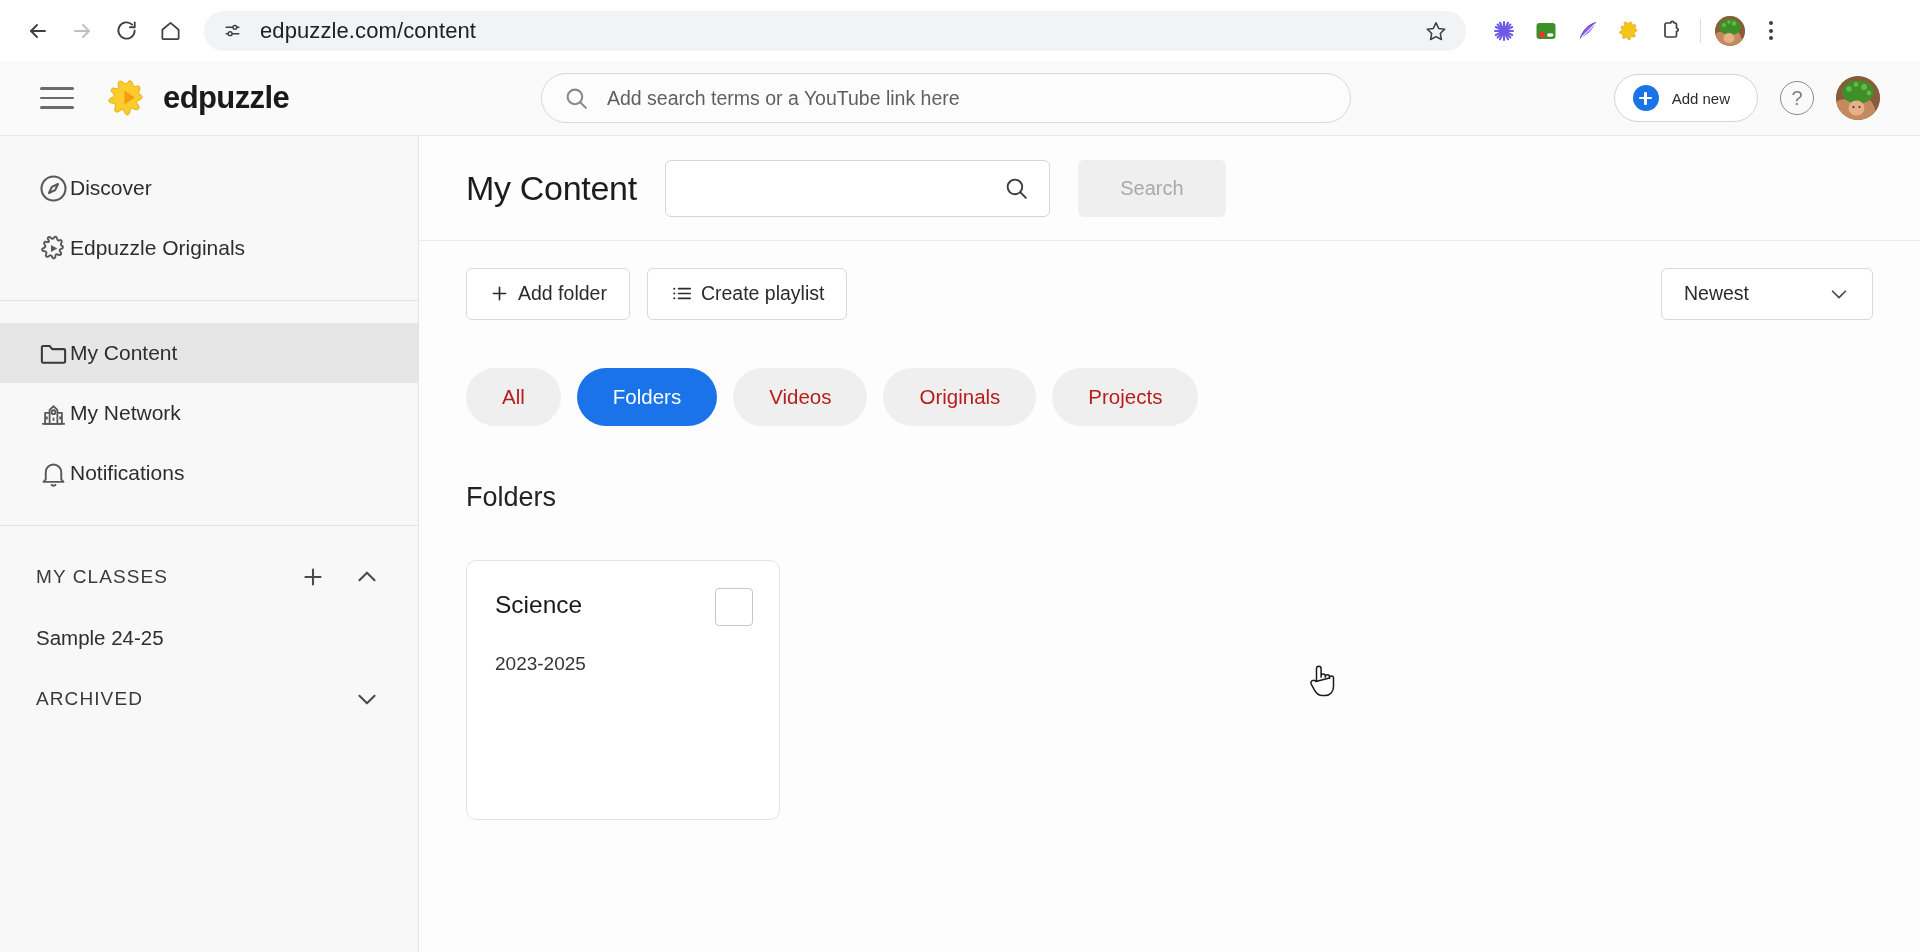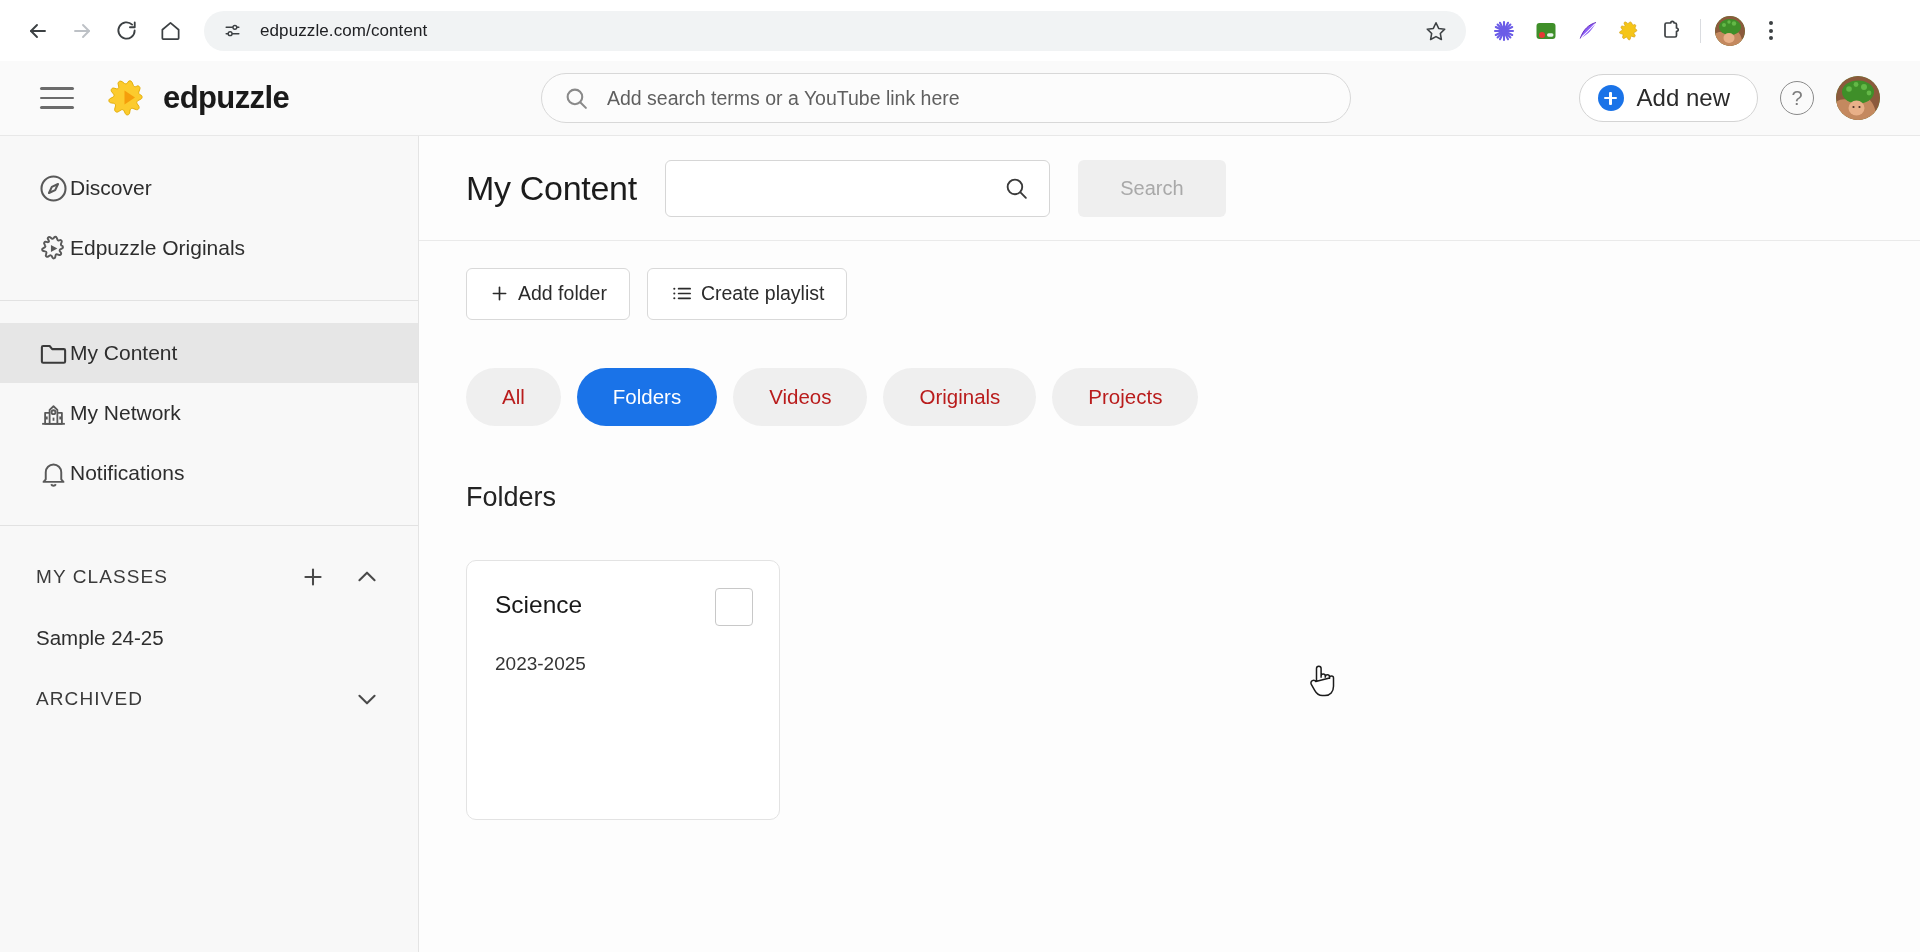--- a/index.html
+++ b/index.html
@@ -41,21 +41,21 @@
     max-width: 1262px;
   }
   .site-settings {
     width: 28px; height: 28px;
     display: flex; align-items: center; justify-content: center;
     border-radius: 50%;
     flex: 0 0 auto;
   }
   .omnibox-url {
     flex: 1 1 auto;
-    font-size: 17px;
+    font-size: 22px;
     color: #202124;
     margin-left: 14px;
     letter-spacing: 0.1px;
     white-space: nowrap;
     overflow: hidden;
   }
   .star-btn {
     width: 32px; height: 32px;
     display: flex; align-items: center; justify-content: center;
     flex: 0 0 auto;
@@ -170,21 +170,21 @@
     background: #1a73e8;
     display: flex; align-items: center; justify-content: center;
     position: relative;
     flex: 0 0 auto;
   }
   .plus-circle::before, .plus-circle::after {
     content: ""; position: absolute; background: #ffffff; border-radius: 1px;
   }
   .plus-circle::before { width: 13px; height: 2.6px; }
   .plus-circle::after { width: 2.6px; height: 13px; }
-  .add-new-label { font-size: 24px; color: #2b2b2b; font-weight: 400; }
+  .add-new-label { font-size: 15px; color: #2b2b2b; font-weight: 400; }
 
   .help-btn {
     width: 34px; height: 34px;
     border: 1.8px solid #8a8a8a;
     border-radius: 50%;
     display: flex; align-items: center; justify-content: center;
     font-size: 20px;
     color: #7d7d7d;
   }
   .header-avatar {
@@ -700,20 +700,26 @@
           <line x1="9" y1="7" x2="21" y2="7"></line>
             <line x1="9" y1="12" x2="21" y2="12"></line>
             <line x1="9" y1="17" x2="21" y2="17"></line>
           <circle cx="4.5" cy="7" r="1.1" fill="#2b2b2b" stroke="none"></circle>
           <circle cx="4.5" cy="12" r="1.1" fill="#2b2b2b" stroke="none"></circle>
           <circle cx="4.5" cy="17" r="1.1" fill="#2b2b2b" stroke="none"></circle>
         </svg>
         <span>Create playlist</span>
       </button>
 
+      <div class="sort-select">
+        <span>Newest</span>
+        <svg width="22" height="22" viewBox="0 0 24 24" fill="none" stroke="#4a4a4a" stroke-width="1.8" stroke-linecap="round" stroke-linejoin="round">
+          <polyline points="5,9 12,16 19,9"></polyline>
+        </svg>
+      </div>
     </div>
 
     <div class="pills">
       <button class="pill">All</button>
       <button class="pill active">Folders</button>
       <button class="pill">Videos</button>
       <button class="pill">Originals</button>
       <button class="pill">Projects</button>
     </div>
 

